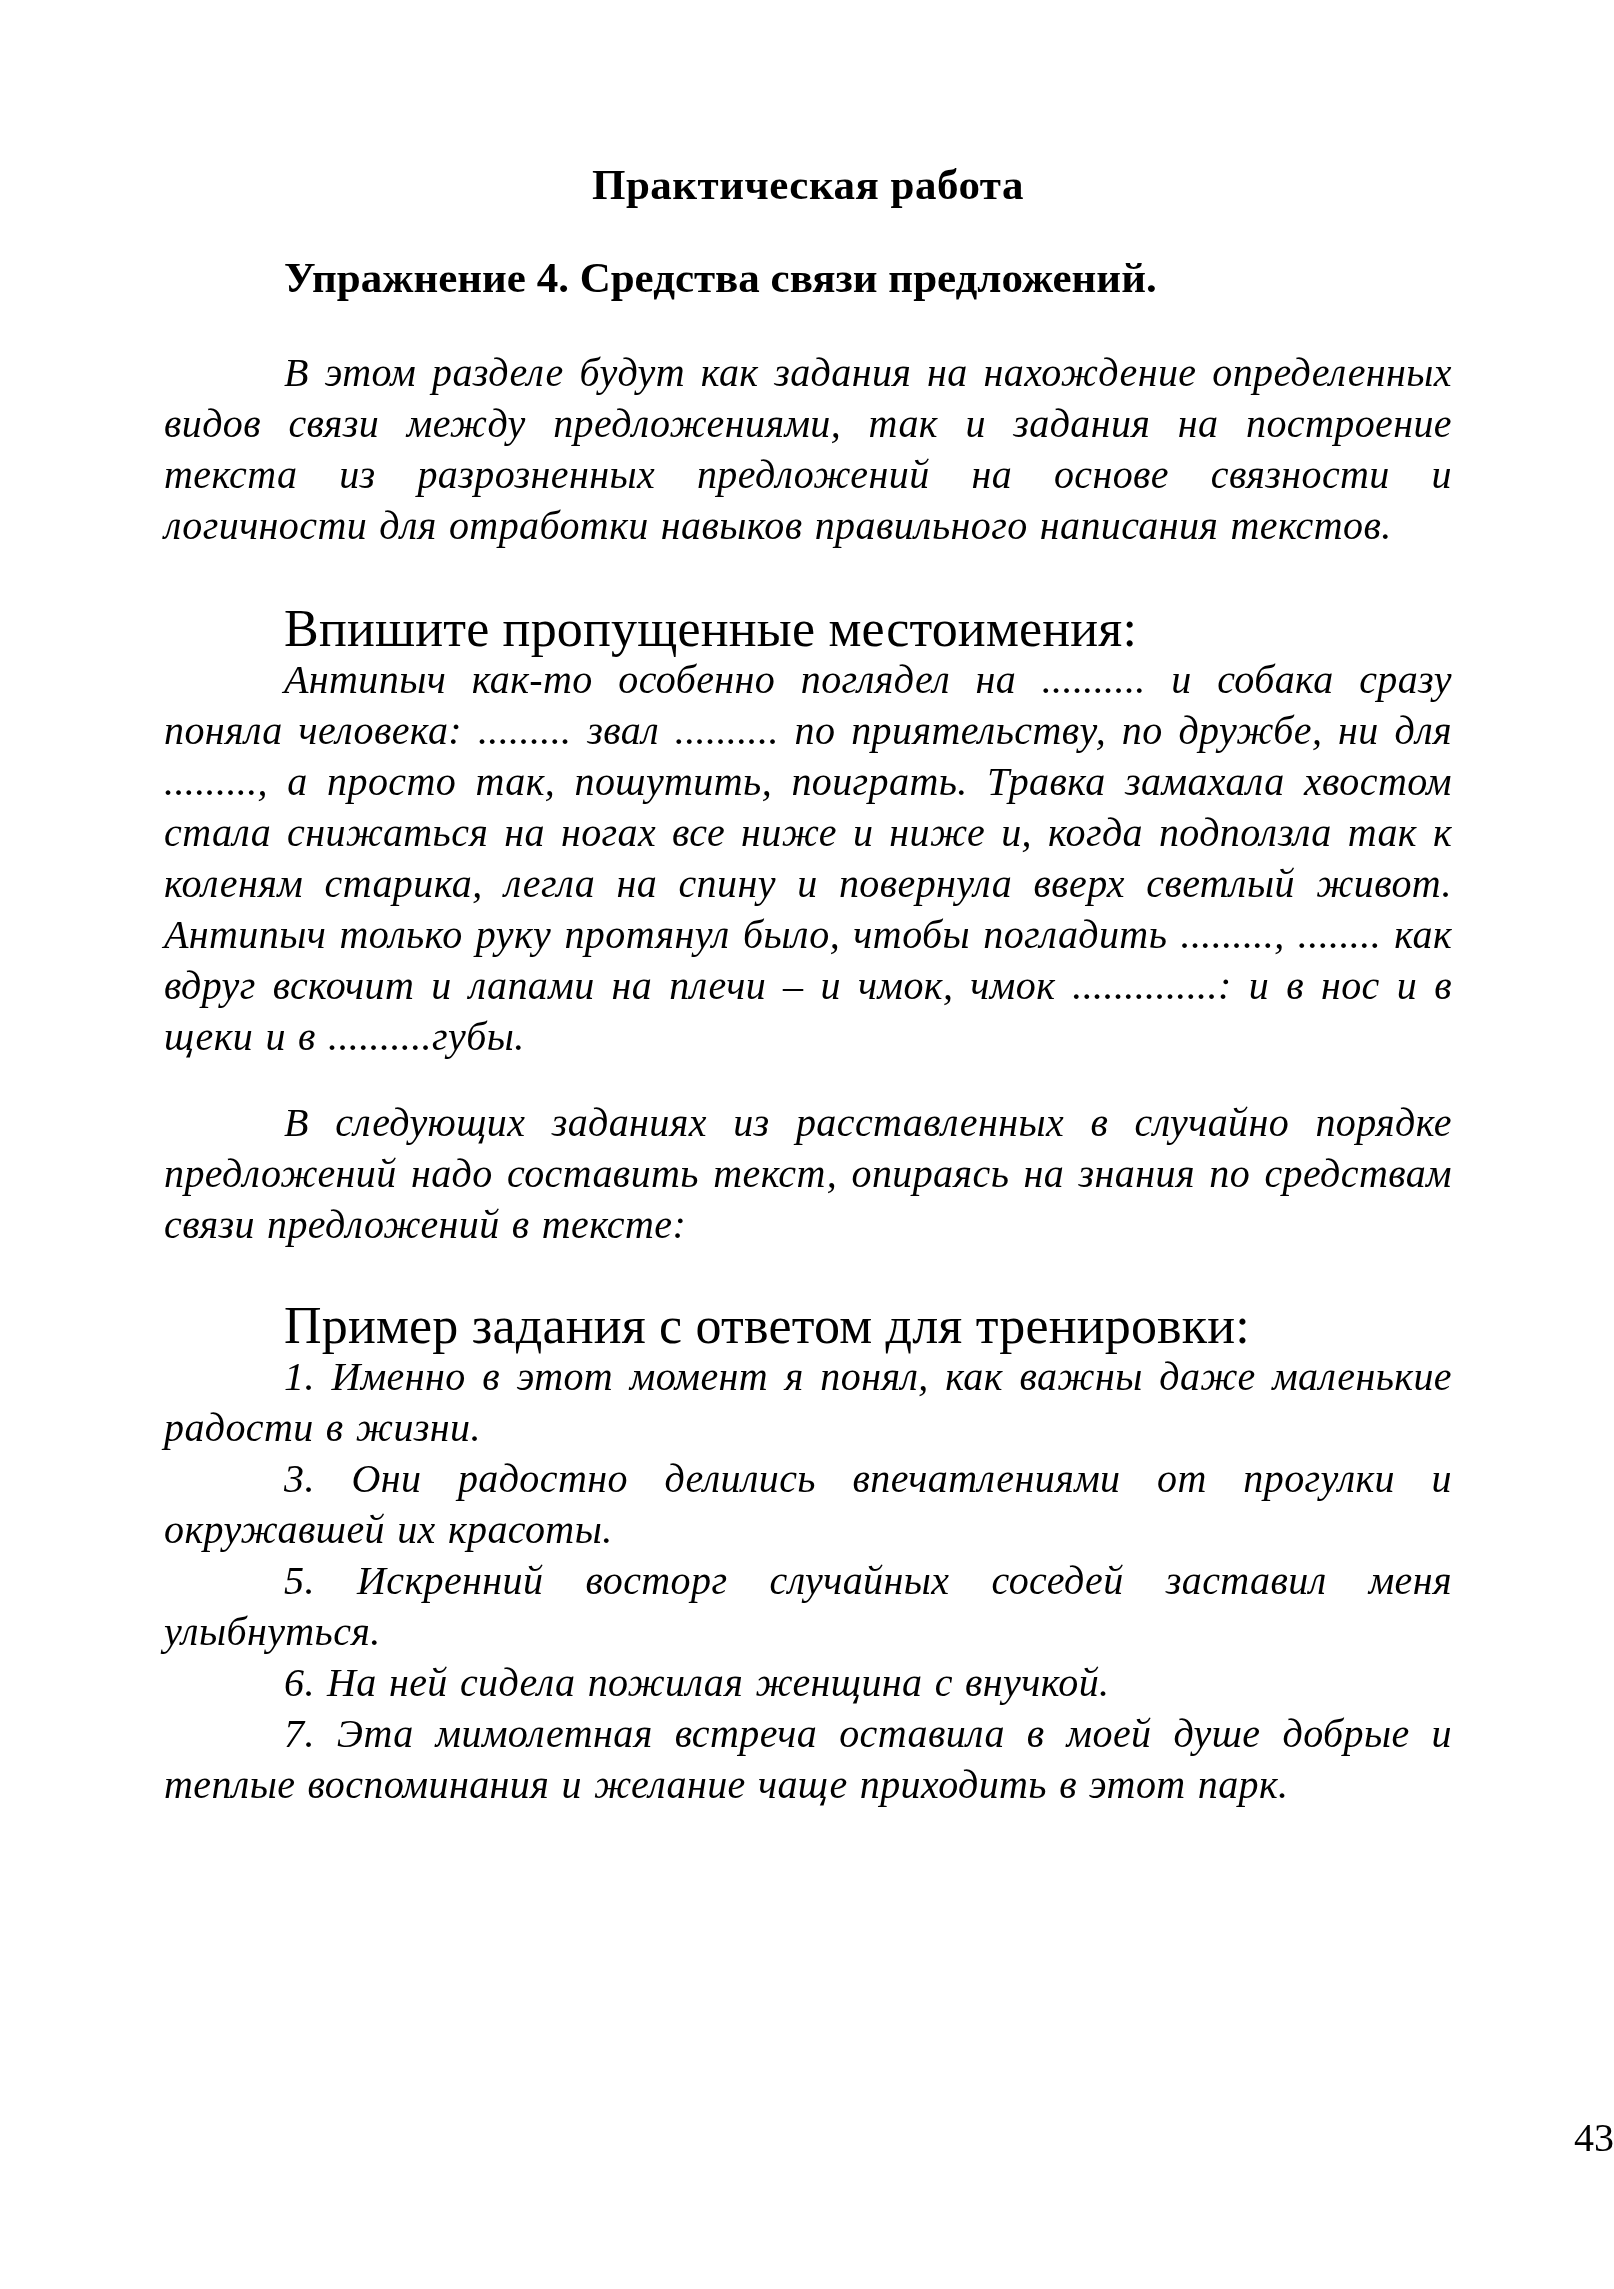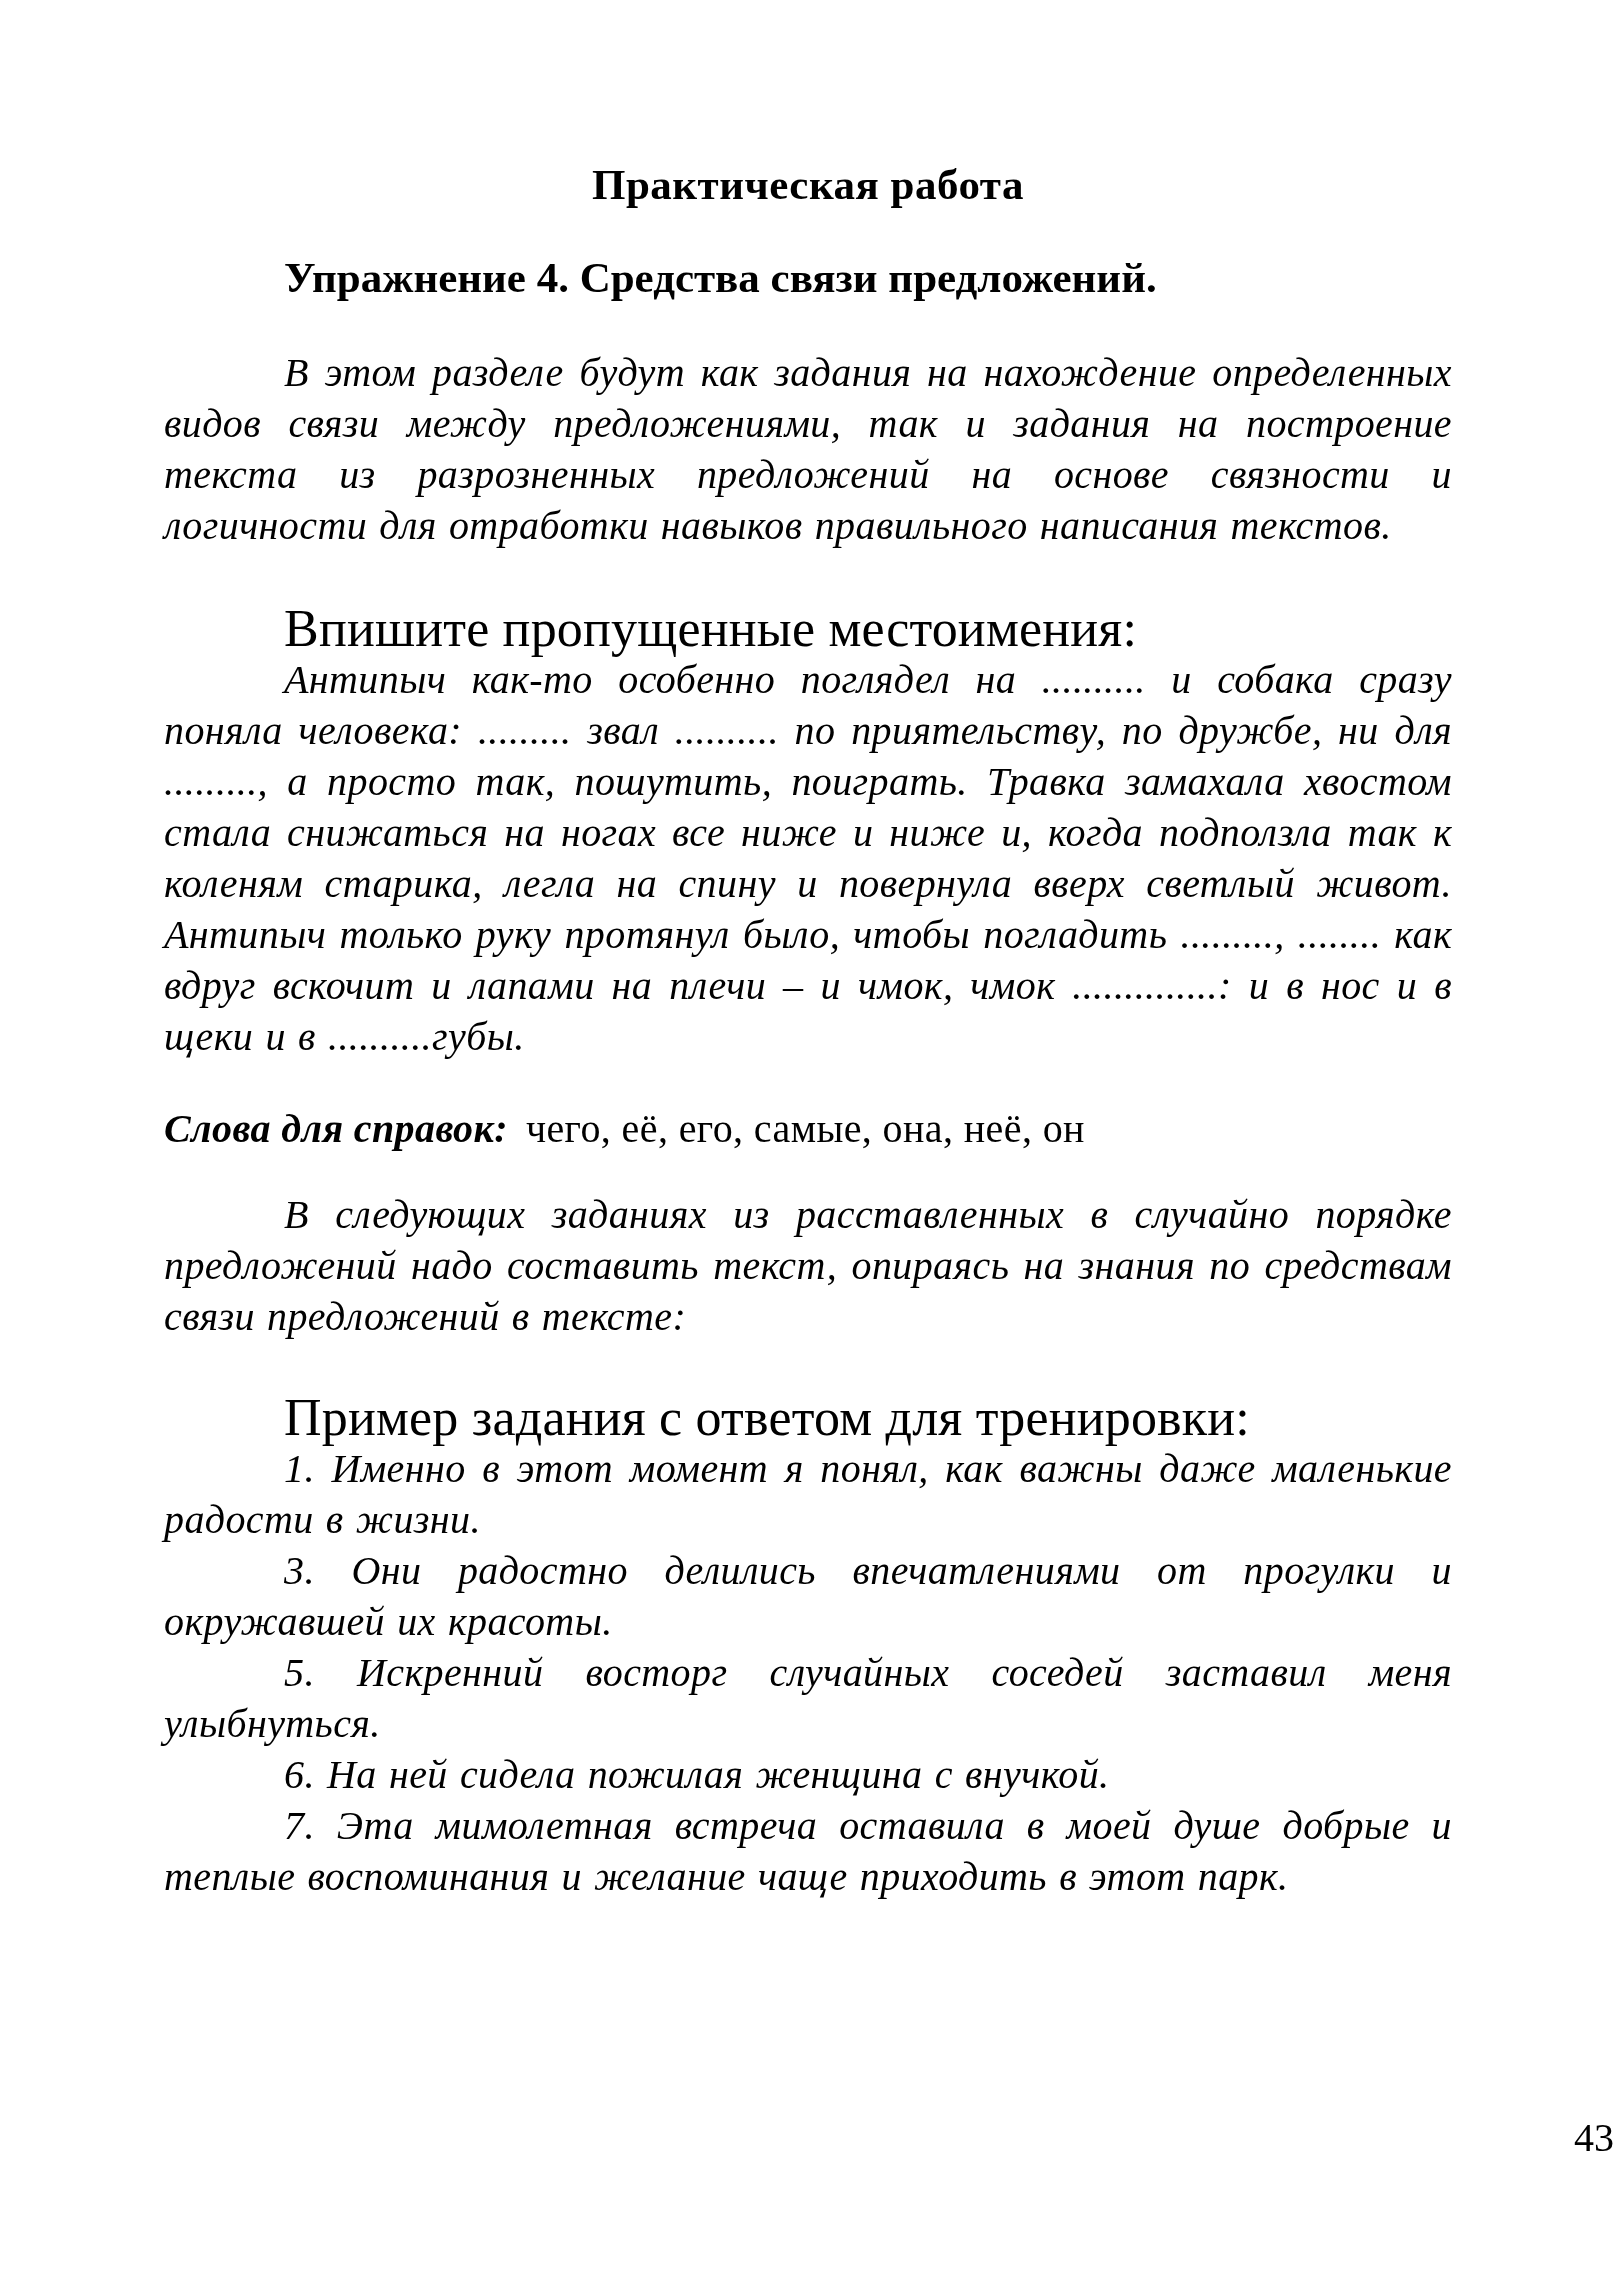--- a/index.html
+++ b/index.html
@@ -98,23 +98,20 @@
     <h1 class="doc-title">Практическая работа</h1>
 
     <h2 class="exercise-heading">Упражнение 4. Средства связи предложений.</h2>
 
     <p class="para p-intro">В этом разделе будут как задания на нахождение определенных видов связи между предложениями, так и задания на построение текста из разрозненных предложений на основе связности и логичности для отработки навыков правильного написания текстов.</p>
 
     <p class="h-bold">Впишите пропущенные местоимения:</p>
 
     <p class="para p-italic">Антипыч как-то особенно поглядел на .......... и собака сразу поняла человека: ......... звал .......... по приятельству, по дружбе, ни для ........., а просто так, пошутить, поиграть. Травка замахала хвостом стала снижаться на ногах все ниже и ниже и, когда подползла так к коленям старика, легла на спину и повернула вверх светлый живот. Антипыч только руку протянул было, чтобы погладить ........., ........ как вдруг вскочит и лапами на плечи – и чмок, чмок ..............: и в нос и в щеки и в ..........губы.</p>
 
-    <p class="ref-line">
-      <span class="ref-lead">Слова для справок:</span><span class="ref-words">чего, её, его, самые, она, неё, он</span>
-    </p>
 
     <p class="para p-transition">В следующих заданиях из расставленных в случайно порядке предложений надо составить текст, опираясь на знания по средствам связи предложений в тексте:</p>
 
     <p class="h-bold h-example">Пример задания с ответом для тренировки:</p>
 
     <div class="items">
       <p class="para">1. Именно в этот момент я понял, как важны даже маленькие радости в жизни.</p>
       <p class="para">3. Они радостно делились впечатлениями от прогулки и окружавшей их красоты.</p>
       <p class="para">5. Искренний восторг случайных соседей заставил меня улыбнуться.</p>
       <p class="para">6. На ней сидела пожилая женщина с внучкой.</p>

